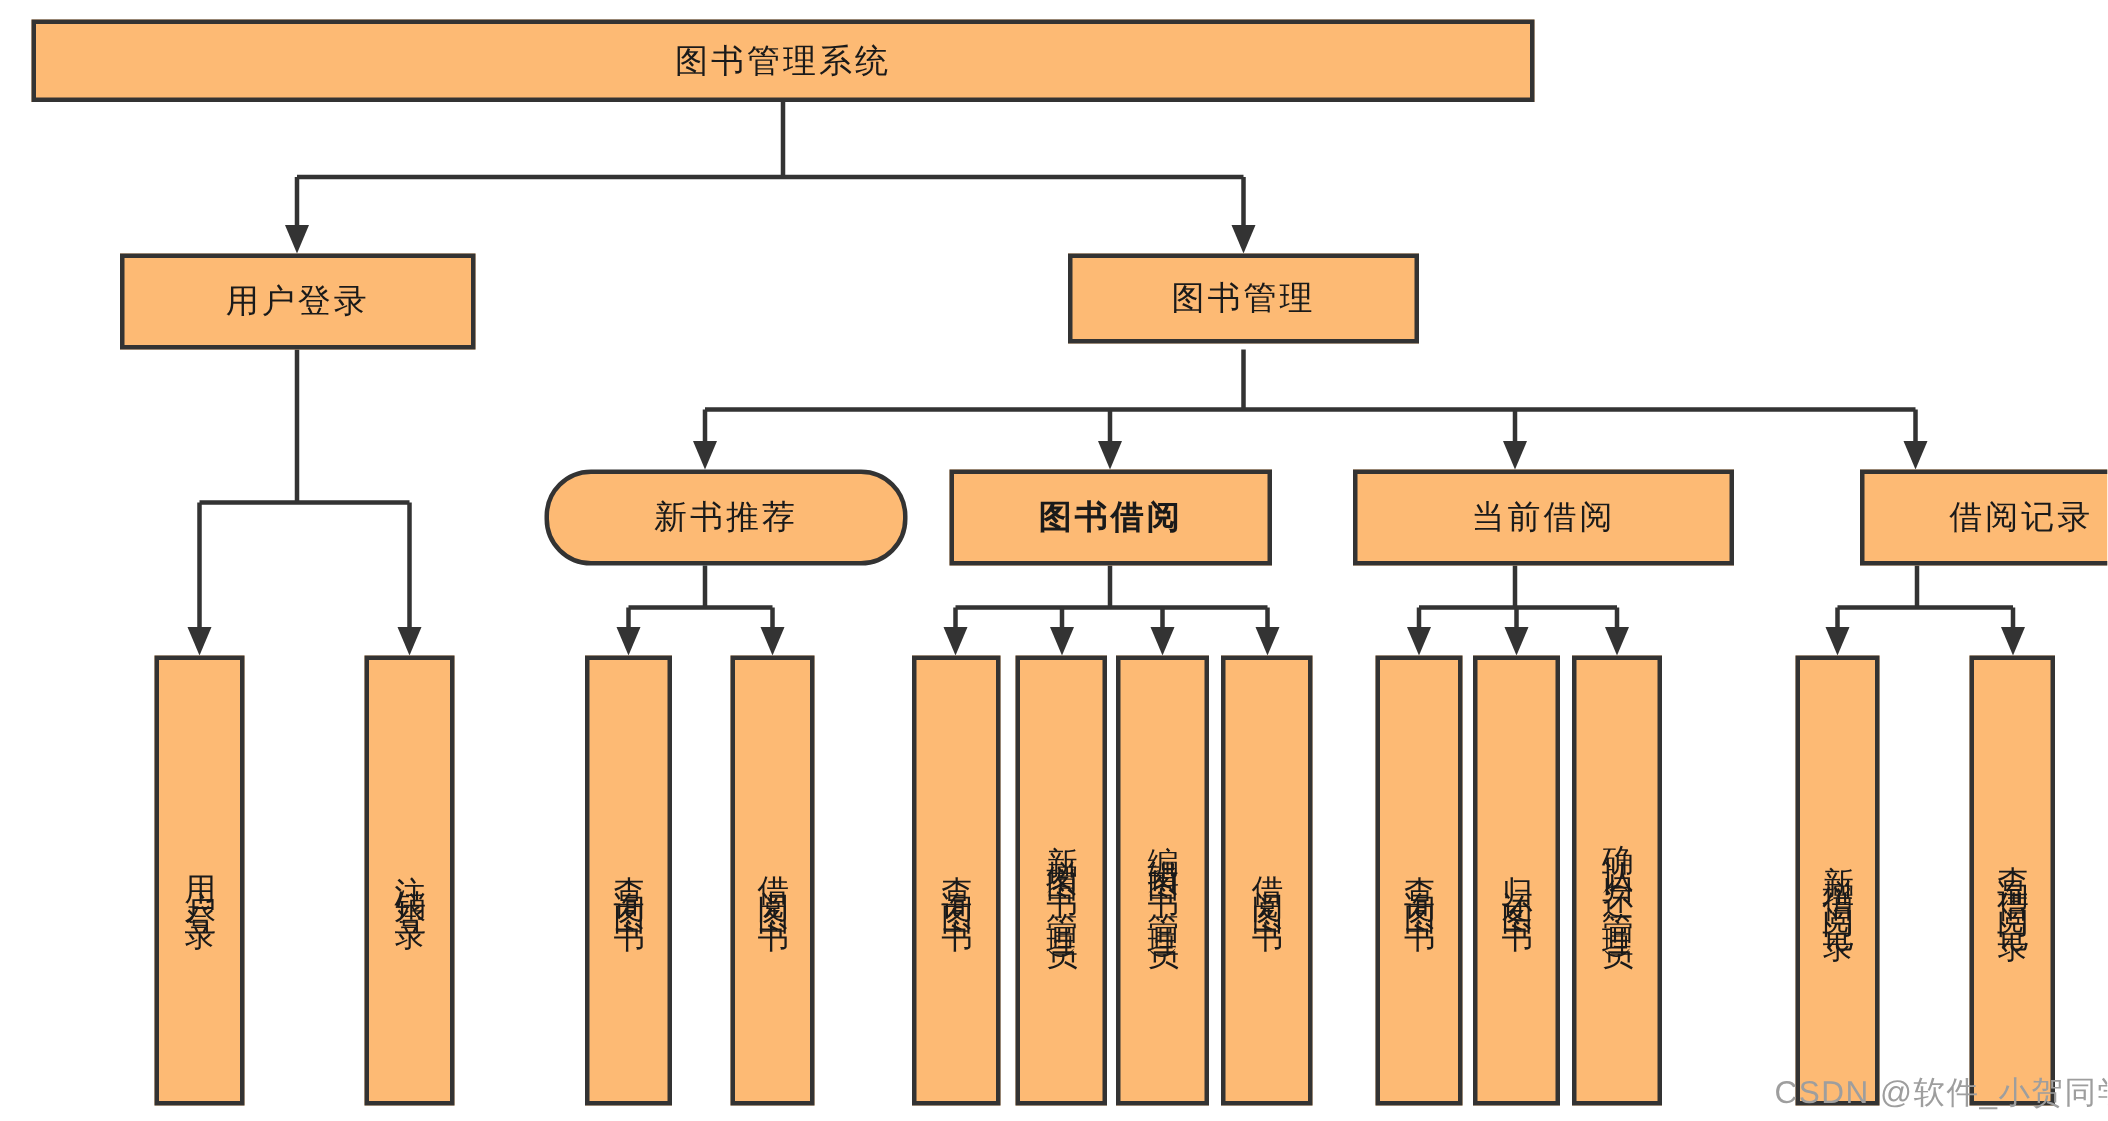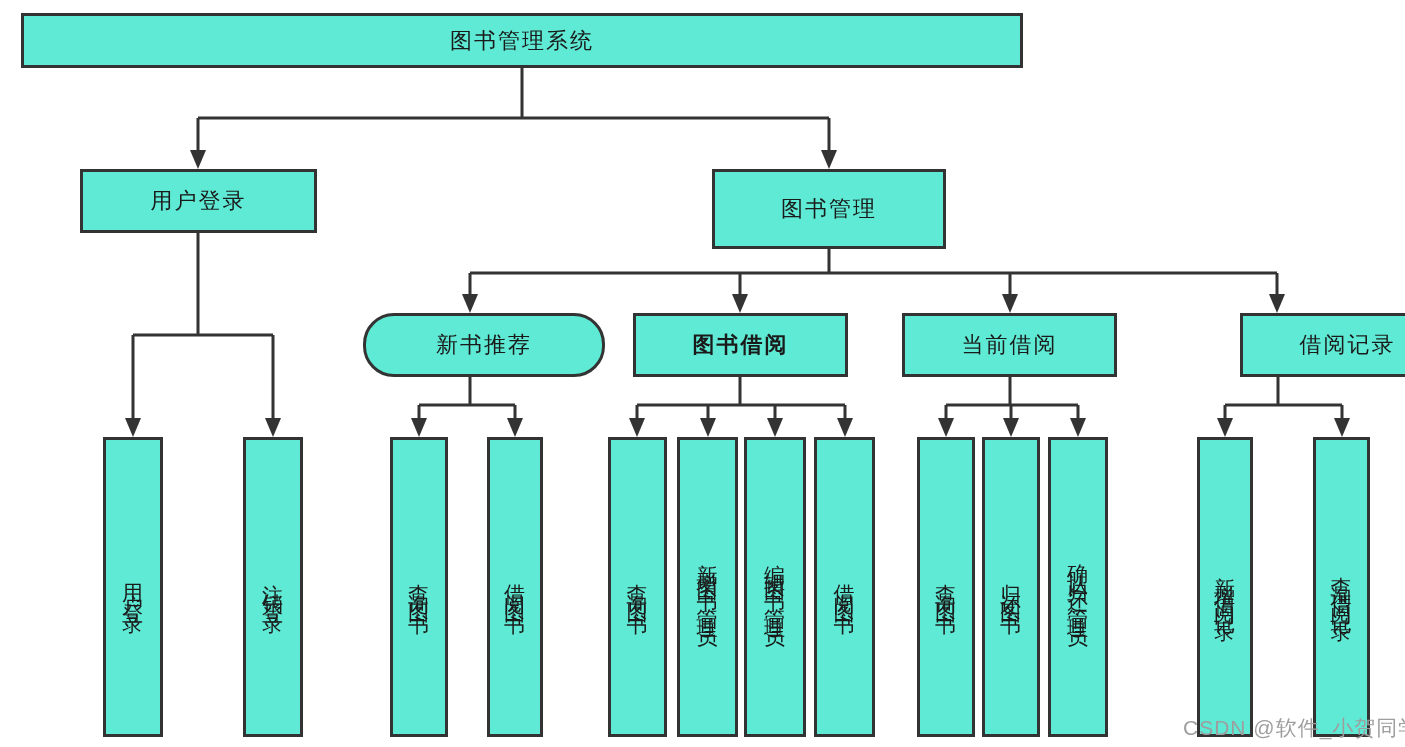--- a/index.html
+++ b/index.html
@@ -13,21 +13,21 @@
   }
   svg.connectors {
     position: absolute;
     left: 0; top: 0;
     width: 1405px; height: 747px;
   }
   .node {
     position: absolute;
     box-sizing: border-box;
     border: 3px solid #333333;
-    background: #5eead4;
+    background: #fdba74;
     display: flex;
     align-items: center;
     justify-content: center;
     color: #1a1a1a;
   }
   .node.h {
     font-size: 22px;
     letter-spacing: 2px;
     white-space: nowrap;
   }
@@ -91,25 +91,25 @@
       <polygon points="1003,418 1019,418 1011,437"></polygon>
       <polygon points="1070,418 1086,418 1078,437"></polygon>
       <polygon points="1217,418 1233,418 1225,437"></polygon>
       <polygon points="1334,418 1350,418 1342,437"></polygon>
     </g>
   </svg>
 
   <div class="node h" style="left:21px; top:13px; width:1002px; height:55px;">图书管理系统</div>
 
   <div class="node h" style="left:80px; top:169px; width:237px; height:64px;">用户登录</div>
-  <div class="node h" style="left:712px; top:169px; width:234px; height:80px;">图书管理</div>
+  <div class="node h" style="left:712px; top:169px; width:234px; height:60px;">图书管理</div>
 
   <div class="node h" style="left:363px; top:313px; width:242px; height:64px;border-radius:31px;">新书推荐</div>
   <div class="node h" style="left:633px; top:313px; width:215px; height:64px;font-weight:bold;">图书借阅</div>
-  <div class="node h" style="left:902px; top:313px; width:215px; height:64px;text-align:right;">当前借阅</div>
+  <div class="node h" style="left:902px; top:313px; width:254px; height:64px;text-align:right;">当前借阅</div>
   <div class="node h" style="left:1240px; top:313px; width:215px; height:64px;">借阅记录</div>
 
   <div class="node v" style="left:103px; top:437px; width:60px; height:300px;">
     <span>用户登录</span>
   </div>
   <div class="node v" style="left:243px; top:437px; width:60px; height:300px;">
     <span>注销登录</span>
   </div>
 
   <div class="node v" style="left:390px; top:437px; width:58px; height:300px;">

